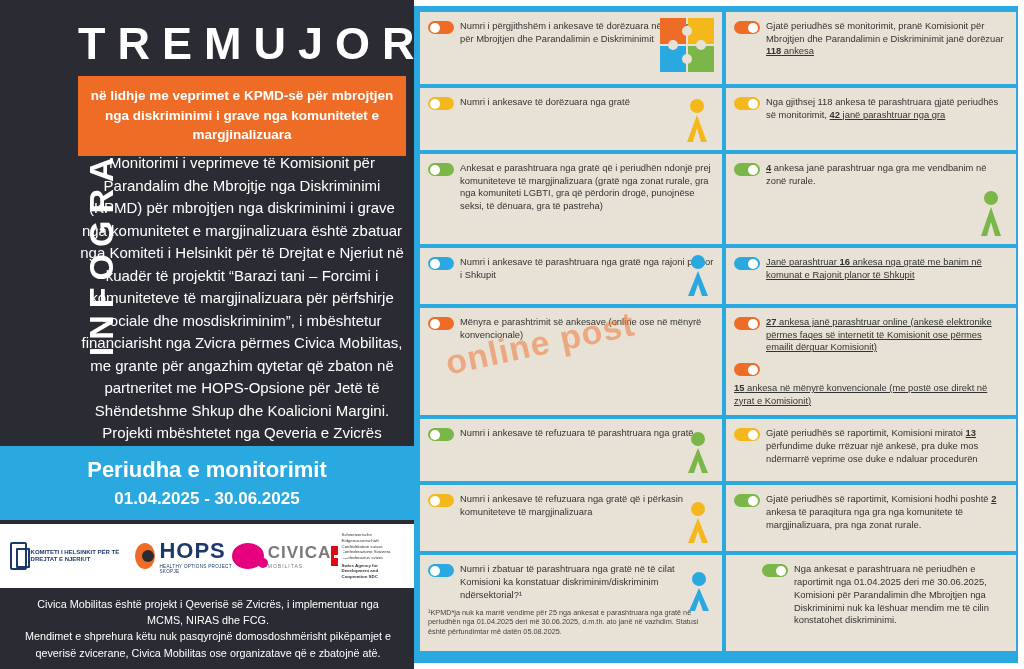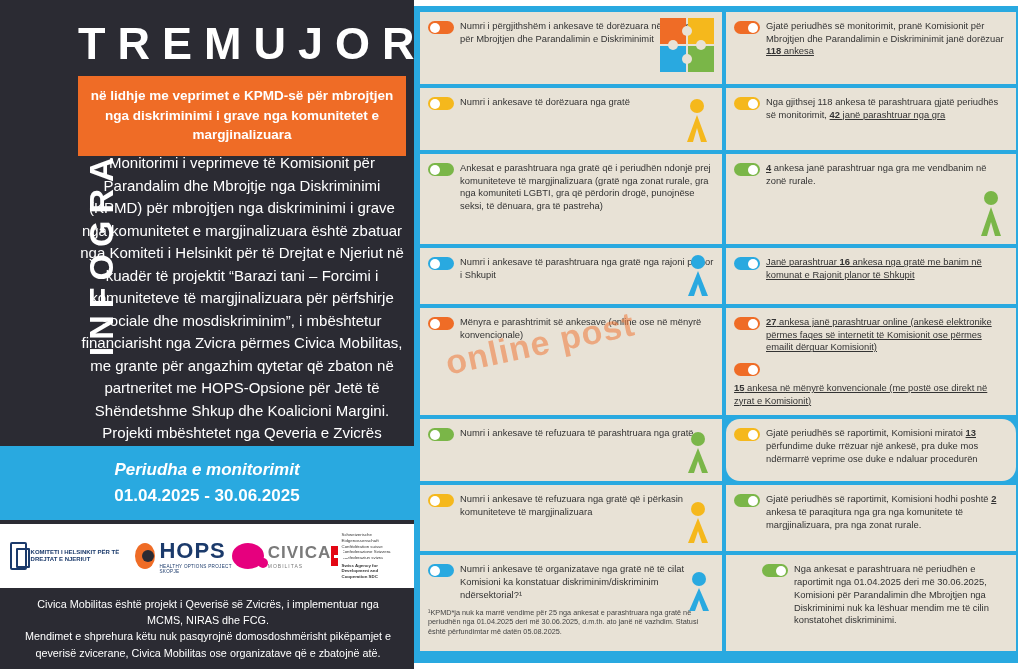--- a/index.html
+++ b/index.html
@@ -39,21 +39,21 @@
   }
   .body-text {
     position:absolute; left:78px; top:152px; width:328px;
     color:#ffffff; font-size:15px; line-height:1.5; text-align:center;
   }
   .blue-band {
     position:absolute; left:0; top:446px; width:414px; height:74px;
     background:#29a9e0; color:#ffffff; text-align:center;
     display:flex; flex-direction:column; justify-content:center; align-items:center;
   }
-  .blue-band .t1 { font-size:17px; font-weight:bold;font-style:italic; }
+  .blue-band .t1 { font-size:22px; font-weight:bold; }
   .blue-band .t2 { font-size:17px; font-weight:bold; margin-top:6px; }
 
   .left-bottom { position:absolute; left:0; top:520px; width:414px; height:149px; background:#2b2b33; }
   .logos {
     position:absolute; left:0; top:524px; width:414px; height:64px;
     background:#ffffff; display:flex; align-items:center; justify-content:space-around;
     padding: 0 10px;
   }
   .logo { display:flex; align-items:center; gap:4px; }
   .logo-txt { font-size:6px; color:#1b3a6b; font-weight:bold; line-height:1.25; }
@@ -296,21 +296,21 @@
           <span class="pill green left-dot"></span>
           <span class="txt">Numri i ankesave të refuzuara të parashtruara nga gratë</span>
         </div>
         <span class="fig">
           <svg width="32" height="44" viewBox="0 0 32 44">
             <circle cx="16" cy="8" r="7" fill="#7ab648"></circle>
             <path d="M16 17 L6 42 L12 42 L16 30 L20 42 L26 42 Z" fill="#7ab648"></path>
           </svg>
         </span>
       </div>
-      <div class="cell" style="min-height:62px;border-radius:14px;">
+      <div class="cell" style="min-height:62px;">
         <div class="row-item">
           <span class="pill yellow right-dot"></span>
           <span class="txt">
             <span>Gjatë periudhës së raportimit, Komisioni miratoi </span><b style="text-decoration:underline">13</b><span> përfundime duke rrëzuar një ankesë, pra duke mos ndërmarrë veprime ose duke e ndaluar procedurën</span>
           </span>
         </div>
       </div>
 
       <div class="cell" style="min-height:66px;">
         <div class="row-item">
@@ -329,21 +329,21 @@
           <span class="pill green right-dot"></span>
           <span class="txt">
             <span>Gjatë periudhës së raportimit, Komisioni hodhi poshtë </span><b style="text-decoration:underline">2</b><span> ankesa të paraqitura nga gra nga komunitete të margjinalizuara, pra nga zonat rurale.</span>
           </span>
         </div>
       </div>
 
       <div class="cell" style="min-height:96px;">
         <div class="row-item">
           <span class="pill blue left-dot"></span>
-          <span class="txt">Numri i ankesave të organizatave nga gratë në të cilat Komisioni ka konstatuar diskriminim/diskriminim ndërsektorial?¹</span>
+          <span class="txt">Numri i zbatuar të parashtruara nga gratë në të cilat Komisioni ka konstatuar diskriminim/diskriminim ndërsektorial?¹</span>
         </div>
         <span class="fig" style="bottom:38px;">
           <svg width="30" height="42" viewBox="0 0 30 42">
             <circle cx="15" cy="8" r="7" fill="#29a9e0"></circle>
             <path d="M15 17 L5 40 L11 40 L15 29 L19 40 L25 40 Z" fill="#29a9e0"></path>
           </svg>
         </span>
         <div class="note">¹KPMD*ja nuk ka marrë vendime për 25 nga ankesat e parashtruara nga gratë në periudhën nga 01.04.2025 deri më 30.06.2025, d.m.th. ato janë në vazhdim. Statusi është përfundimtar më datën 05.08.2025.</div>
       </div>
       <div class="cell" style="min-height:96px;padding-left:36px;">

